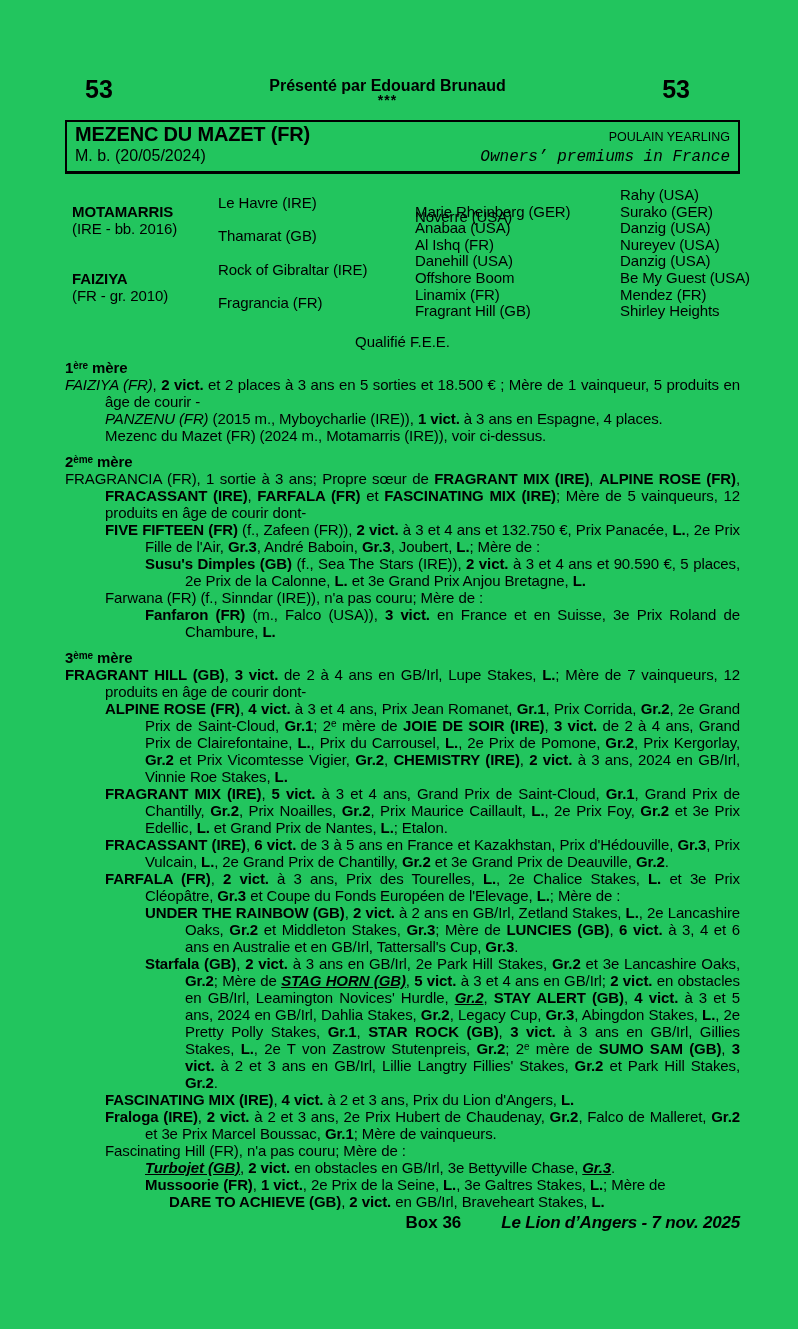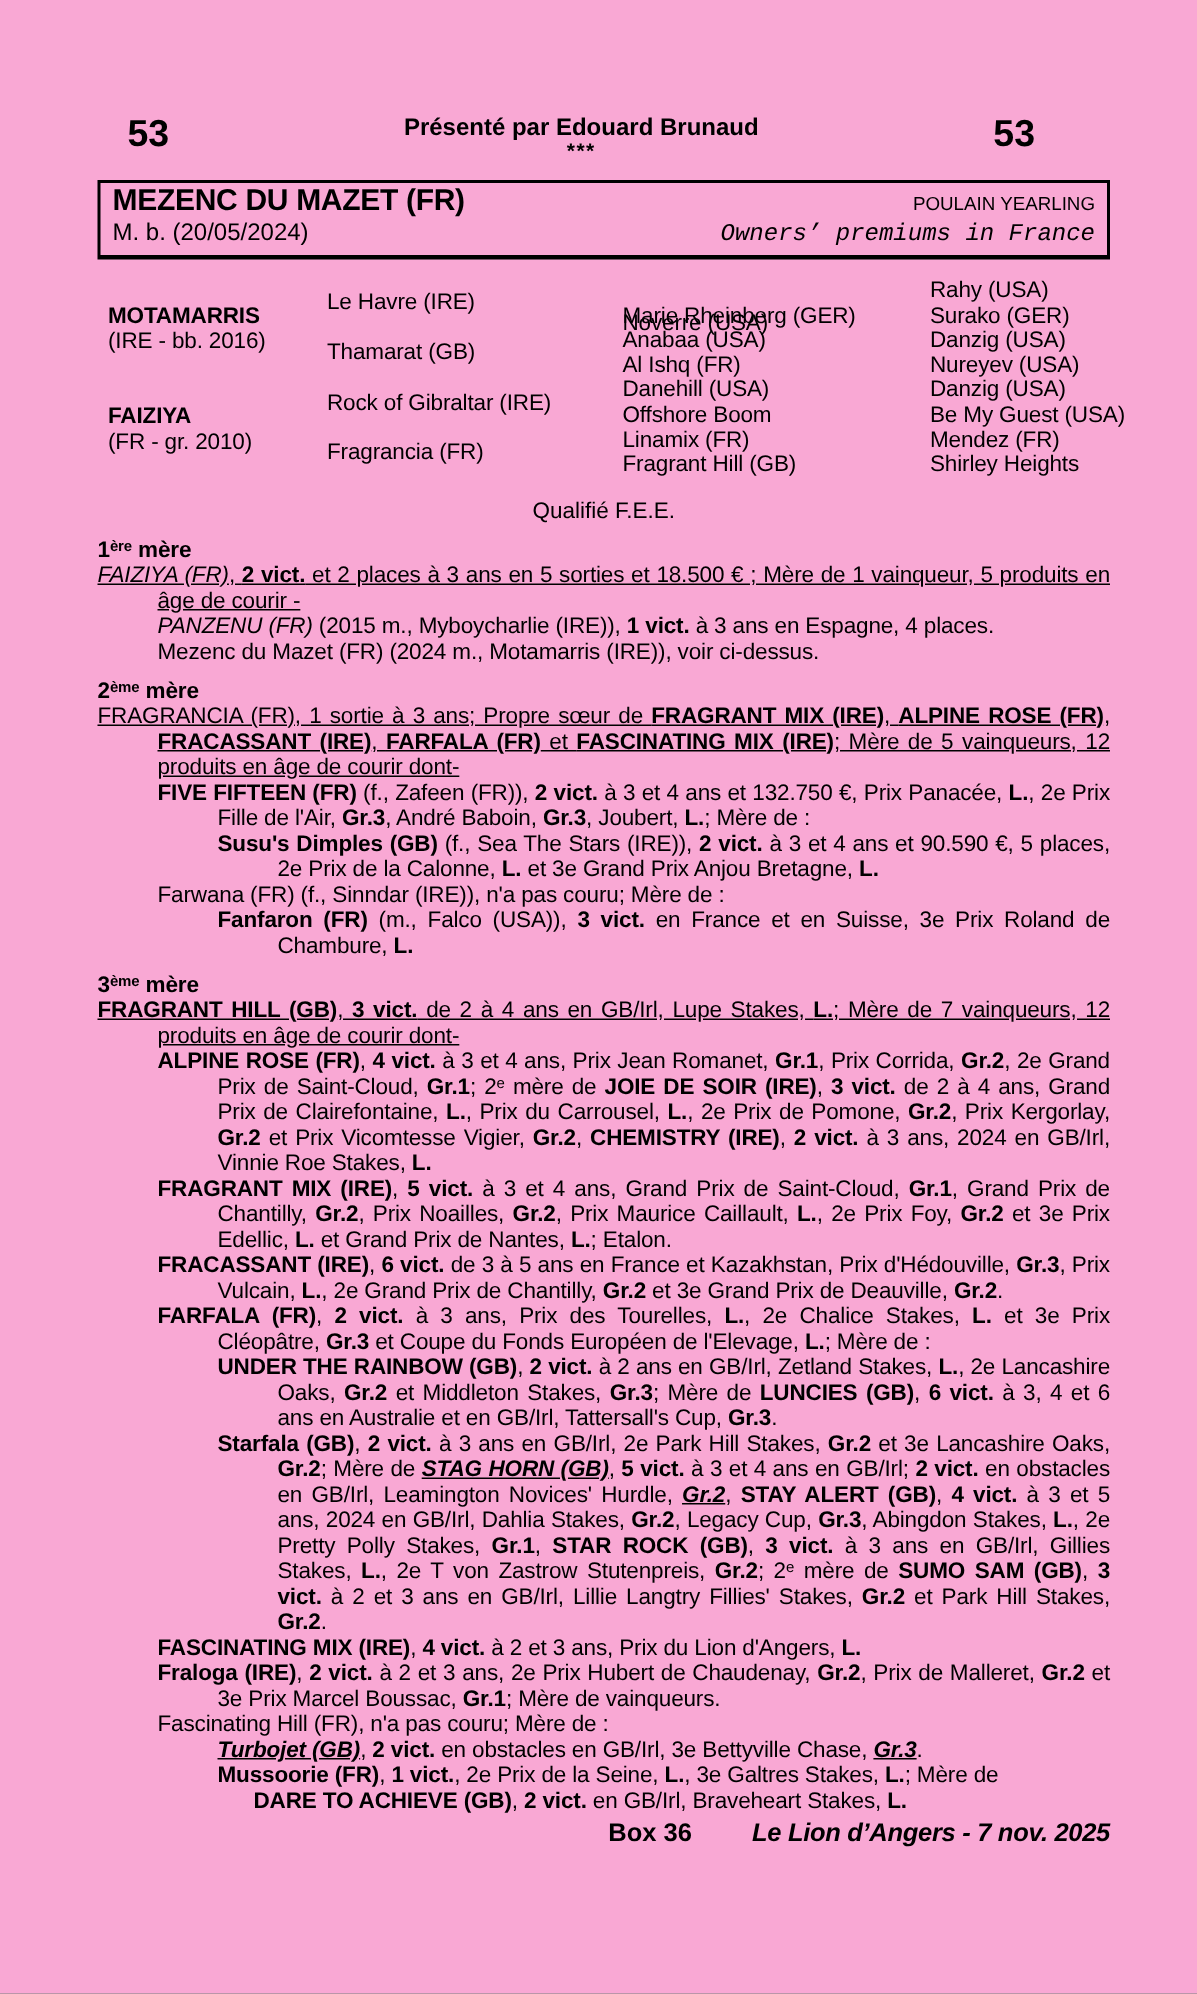--- a/index.html
+++ b/index.html
@@ -1,16 +1,16 @@
 <!DOCTYPE html>
 <html><head>
 <meta charset="utf-8">
 <style>
   html,body{margin:0;padding:0;background:#888;}
-  .page{width:798px;height:1329px;background:#f9a8d4;color:#000;
+  .page{width:798px;height:1329px;background:#22c55e;color:#000;
         font-family:"Liberation Sans","DejaVu Sans",sans-serif;overflow:hidden;position:relative;margin:0 auto;}
   .content{padding:76px 58px 0 65px;}
 
   
   .header-row{display:flex;align-items:flex-start;}
   .pagenum{font-size:25px;font-weight:bold;line-height:26px;}
   .pagenum.left{margin-left:20px;}
   .pagenum.right{margin-right:50px;}
   .presenter-wrap{flex:1;text-align:center;}
   .presenter{font-size:16px;font-weight:bold;line-height:19px;}
@@ -33,21 +33,21 @@
   .ped-mid{grid-column:2;align-self:center;line-height:16.6px;}
   .ped-gg{align-self:center;line-height:16.6px;}
 
   .qualification{text-align:center;font-size:15px;line-height:17px;margin-top:13px;}
 
   
   .sec-heading{font-size:15px;font-weight:bold;line-height:17px;padding-top:9px;letter-spacing:-0.1px;}
   .sec-heading sup{font-size:10px;line-height:0;vertical-align:4px;}
   p.para{margin:0;font-size:15px;line-height:17px;text-align:justify;letter-spacing:-0.1px;}
   p.para sup{font-size:10px;line-height:0;vertical-align:4px;}
-  .lvl0{padding-left:40px;text-indent:-40px;text-decoration:underline;}
+  .lvl0{padding-left:40px;text-indent:-40px;}
   .lvl1{padding-left:80px;text-indent:-40px;}
   .lvl2{padding-left:120px;text-indent:-40px;}
   .dare{padding-left:104px;text-indent:0;text-align:left;margin-top:4px;}
   .b{font-weight:bold;}
   .i{font-style:italic;}
   .bi{font-weight:bold;font-style:italic;text-decoration:underline;}
 
   
   .footer-line{display:flex;justify-content:flex-end;gap:40px;margin-top:3px;font-size:17px;line-height:19px;}
   .footer-box{font-weight:bold;}
@@ -130,21 +130,21 @@
         <div class="section">
           <div class="sec-heading"><span>3</span><sup>ème</sup><span> mère</span></div>
           <p class="para lvl0"><span class="b">FRAGRANT HILL (GB)</span><span>, </span><span class="b">3 vict.</span><span> de 2 à 4 ans en GB/Irl, Lupe Stakes, </span><span class="b">L.</span><span>; Mère de 7 vainqueurs, 12 produits en âge de courir dont-</span></p>
           <p class="para lvl1"><span class="b">ALPINE ROSE (FR)</span><span>, </span><span class="b">4 vict.</span><span> à 3 et 4 ans, Prix Jean Romanet, </span><span class="b">Gr.1</span><span>, Prix Corrida, </span><span class="b">Gr.2</span><span>, 2e Grand Prix de Saint-Cloud, </span><span class="b">Gr.1</span><span>; 2</span><sup>e</sup><span> mère de </span><span class="b">JOIE DE SOIR (IRE)</span><span>, </span><span class="b">3 vict.</span><span> de 2 à 4 ans, Grand Prix de Clairefontaine, </span><span class="b">L.</span><span>, Prix du Carrousel, </span><span class="b">L.</span><span>, 2e Prix de Pomone, </span><span class="b">Gr.2</span><span>, Prix Kergorlay, </span><span class="b">Gr.2</span><span> et Prix Vicomtesse Vigier, </span><span class="b">Gr.2</span><span>, </span><span class="b">CHEMISTRY (IRE)</span><span>, </span><span class="b">2 vict.</span><span> à 3 ans, 2024 en GB/Irl, Vinnie Roe Stakes, </span><span class="b">L.</span></p>
           <p class="para lvl1"><span class="b">FRAGRANT MIX (IRE)</span><span>, </span><span class="b">5 vict.</span><span> à 3 et 4 ans, Grand Prix de Saint-Cloud, </span><span class="b">Gr.1</span><span>, Grand Prix de Chantilly, </span><span class="b">Gr.2</span><span>, Prix Noailles, </span><span class="b">Gr.2</span><span>, Prix Maurice Caillault, </span><span class="b">L.</span><span>, 2e Prix Foy, </span><span class="b">Gr.2</span><span> et 3e Prix Edellic, </span><span class="b">L.</span><span> et Grand Prix de Nantes, </span><span class="b">L.</span><span>; Etalon.</span></p>
           <p class="para lvl1"><span class="b">FRACASSANT (IRE)</span><span>, </span><span class="b">6 vict.</span><span> de 3 à 5 ans en France et Kazakhstan, Prix d'Hédouville, </span><span class="b">Gr.3</span><span>, Prix Vulcain, </span><span class="b">L.</span><span>, 2e Grand Prix de Chantilly, </span><span class="b">Gr.2</span><span> et 3e Grand Prix de Deauville, </span><span class="b">Gr.2</span><span>.</span></p>
           <p class="para lvl1"><span class="b">FARFALA (FR)</span><span>, </span><span class="b">2 vict.</span><span> à 3 ans, Prix des Tourelles, </span><span class="b">L.</span><span>, 2e Chalice Stakes, </span><span class="b">L.</span><span> et 3e Prix Cléopâtre, </span><span class="b">Gr.3</span><span> et Coupe du Fonds Européen de l'Elevage, </span><span class="b">L.</span><span>; Mère de :</span></p>
           <p class="para lvl2"><span class="b">UNDER THE RAINBOW (GB)</span><span>, </span><span class="b">2 vict.</span><span> à 2 ans en GB/Irl, Zetland Stakes, </span><span class="b">L.</span><span>, 2e Lancashire Oaks, </span><span class="b">Gr.2</span><span> et Middleton Stakes, </span><span class="b">Gr.3</span><span>; Mère de </span><span class="b">LUNCIES (GB)</span><span>, </span><span class="b">6 vict.</span><span> à 3, 4 et 6 ans en Australie et en GB/Irl, Tattersall's Cup, </span><span class="b">Gr.3</span><span>.</span></p>
           <p class="para lvl2"><span class="b">Starfala (GB)</span><span>, </span><span class="b">2 vict.</span><span> à 3 ans en GB/Irl, 2e Park Hill Stakes, </span><span class="b">Gr.2</span><span> et 3e Lancashire Oaks, </span><span class="b">Gr.2</span><span>; Mère de </span><span class="bi">STAG HORN (GB)</span><span>, </span><span class="b">5 vict.</span><span> à 3 et 4 ans en GB/Irl; </span><span class="b">2 vict.</span><span> en obstacles en GB/Irl, Leamington Novices' Hurdle, </span><span class="bi">Gr.2</span><span>, </span><span class="b">STAY ALERT (GB)</span><span>, </span><span class="b">4 vict.</span><span> à 3 et 5 ans, 2024 en GB/Irl, Dahlia Stakes, </span><span class="b">Gr.2</span><span>, Legacy Cup, </span><span class="b">Gr.3</span><span>, Abingdon Stakes, </span><span class="b">L.</span><span>, 2e Pretty Polly Stakes, </span><span class="b">Gr.1</span><span>, </span><span class="b">STAR ROCK (GB)</span><span>, </span><span class="b">3 vict.</span><span> à 3 ans en GB/Irl, Gillies Stakes, </span><span class="b">L.</span><span>, 2e T von Zastrow Stutenpreis, </span><span class="b">Gr.2</span><span>; 2</span><sup>e</sup><span> mère de </span><span class="b">SUMO SAM (GB)</span><span>, </span><span class="b">3 vict.</span><span> à 2 et 3 ans en GB/Irl, Lillie Langtry Fillies' Stakes, </span><span class="b">Gr.2</span><span> et Park Hill Stakes, </span><span class="b">Gr.2</span><span>.</span></p>
           <p class="para lvl1"><span class="b">FASCINATING MIX (IRE)</span><span>, </span><span class="b">4 vict.</span><span> à 2 et 3 ans, Prix du Lion d'Angers, </span><span class="b">L.</span></p>
-          <p class="para lvl1"><span class="b">Fraloga (IRE)</span><span>, </span><span class="b">2 vict.</span><span> à 2 et 3 ans, 2e Prix Hubert de Chaudenay, </span><span class="b">Gr.2</span><span>, Prix de Malleret, </span><span class="b">Gr.2</span><span> et 3e Prix Marcel Boussac, </span><span class="b">Gr.1</span><span>; Mère de vainqueurs.</span></p>
+          <p class="para lvl1"><span class="b">Fraloga (IRE)</span><span>, </span><span class="b">2 vict.</span><span> à 2 et 3 ans, 2e Prix Hubert de Chaudenay, </span><span class="b">Gr.2</span><span>, Falco de Malleret, </span><span class="b">Gr.2</span><span> et 3e Prix Marcel Boussac, </span><span class="b">Gr.1</span><span>; Mère de vainqueurs.</span></p>
           <p class="para lvl1"><span>Fascinating Hill (FR), n'a pas couru; Mère de :</span></p>
           <p class="para lvl2"><span class="bi">Turbojet (GB)</span><span>, </span><span class="b">2 vict.</span><span> en obstacles en GB/Irl, 3e Bettyville Chase, </span><span class="bi">Gr.3</span><span>.</span></p>
           <p class="para lvl2"><span class="b">Mussoorie (FR)</span><span>, </span><span class="b">1 vict.</span><span>, 2e Prix de la Seine, </span><span class="b">L.</span><span>, 3e Galtres Stakes, </span><span class="b">L.</span><span>; Mère de</span></p>
           <p class="para dare"><span class="b">DARE TO ACHIEVE (GB)</span><span>, </span><span class="b">2 vict.</span><span> en GB/Irl, Braveheart Stakes, </span><span class="b">L.</span></p>
         </div>
       </div>
 
     <div class="footer-line">
       <span class="footer-box">Box 36</span>
       <span class="footer-venue">Le Lion d’Angers - 7 nov. 2025</span>

